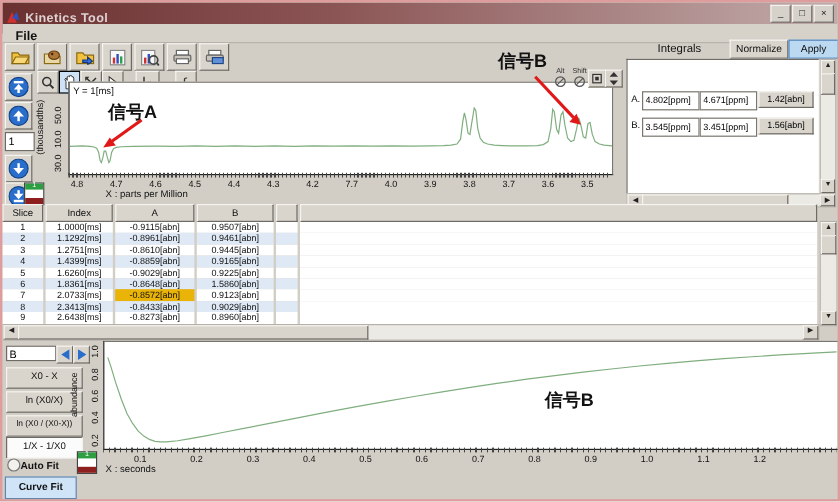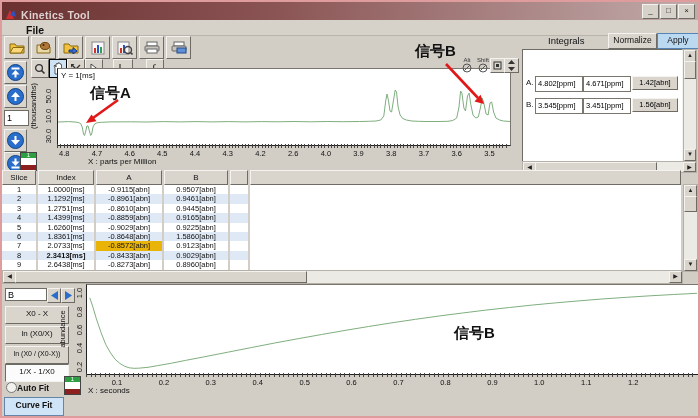--- a/index.html
+++ b/index.html
@@ -4,21 +4,21 @@
 <style>
   html,body{margin:0;padding:0;background:#fff;font-family:"Liberation Sans",sans-serif;}
   #window{position:relative;width:696px;height:414px;border:2px solid #de9c9c;background:#d2cec6;overflow:hidden;}
   
   #titlebar{position:absolute;left:0;top:0;width:100%;height:26px;background:linear-gradient(to right,#6b3131,#8c5555 40%,#c2abab);display:flex;align-items:center;}
   #titlebar .ttext{color:#ded2d2;font-size:10.5px;font-weight:bold;margin-left:4px;letter-spacing:.3px;}
   .winbtn{width:15px;height:13px;background:#d6d2ca;border:1px solid;border-color:#f4f2ee #6e6a64 #6e6a64 #f4f2ee;font-size:8px;line-height:11px;text-align:center;color:#222;margin-left:1px;}
   #winbtns{position:absolute;right:3px;top:2px;display:flex;}
   
   #menubar{position:absolute;left:0;top:18px;width:100%;height:15px;background:#d6d2ca;border-bottom:1px solid #b8b4ac;}
-  #menubar .menu{font-size:10.5px;font-weight:bold;color:#111;padding:1px 24px;display:inline-block;}
+  #menubar .menu{font-size:10.5px;font-weight:bold;color:#111;padding:1px 11px;display:inline-block;}
   .btn3d{background:#d9d5cd;border:1px solid;border-color:#f5f3ef #6e6a64 #6e6a64 #f5f3ef;}
   .sunken{background:#fff;border:1px solid;border-color:#6e6a64 #f5f3ef #f5f3ef #6e6a64;}
   #toolbar1{position:absolute;left:2px;top:34px;display:flex;gap:2px;}
   #toolbar1 .tb{width:23px;height:21px;display:flex;align-items:center;justify-content:center;}
   #toolbar2{position:absolute;left:29px;top:57px;display:flex;}
   #toolbar2 .tb{width:16px;height:17px;display:flex;align-items:center;justify-content:center;}
   .tb.active{background:#cde2f5;border-color:#6e6a64 #f5f3ef #f5f3ef #6e6a64;}
   
   .navbtn{position:absolute;left:2px;width:21px;height:21px;display:flex;align-items:center;justify-content:center;}
   #nav-field{position:absolute;left:2px;top:108px;width:19px;height:14px;font-size:9px;padding:0 2px;border:1px solid #6e6a64;background:#fff;}
@@ -221,21 +221,21 @@
   </div>
   <div class="tickstrip" style="left:55px;top:142px;width:452px"></div>
   <div id="spec-xticks" style="position:absolute;left:55px;top:142px;width:452px;height:12px">
       <span class="xtick" style="left: 7.19537px;">4.8</span>
       <span class="xtick" style="left: 39.9016px;">4.7</span>
       <span class="xtick" style="left: 72.6078px;">4.6</span>
       <span class="xtick" style="left: 105.314px;">4.5</span>
       <span class="xtick" style="left: 138.02px;">4.4</span>
       <span class="xtick" style="left: 170.726px;">4.3</span>
       <span class="xtick" style="left: 203.433px;">4.2</span>
-      <span class="xtick" style="left: 236.139px;">2.6</span>
+      <span class="xtick" style="left: 236.139px;">7.7</span>
       <span class="xtick" style="left: 268.845px;">4.0</span>
       <span class="xtick" style="left: 301.551px;">3.9</span>
       <span class="xtick" style="left: 334.258px;">3.8</span>
       <span class="xtick" style="left: 366.964px;">3.7</span>
       <span class="xtick" style="left: 399.67px;">3.6</span>
       <span class="xtick" style="left: 432.376px;">3.5</span>
     </div>
   <span class="plotlabel" style="left:86px;top:155px">X : parts per Million</span>
   <div class="badge" style="left:18px;top:150px">
     <div class="g">1</div>
@@ -362,21 +362,21 @@
         <div class="trow">
           <div class="td" style="background: rgb(255, 255, 255);">7</div>
           <div class="td" style="background: rgb(255, 255, 255);">2.0733[ms]</div>
           <div class="td" style="background: #eab308;">-0.8572[abn]</div>
           <div class="td" style="background: rgb(255, 255, 255);">0.9123[abn]</div>
           <div class="td" style="background: rgb(255, 255, 255);"></div>
           <div class="td" style="background: rgb(255, 255, 255);"></div>
         </div>
         <div class="trow">
           <div class="td" style="background: rgb(223, 233, 245);">8</div>
-          <div class="td" style="background: rgb(223, 233, 245); font-weight: bold;">2.3413[ms]</div>
+          <div class="td" style="background: rgb(223, 233, 245);">2.3413[ms]</div>
           <div class="td" style="background: rgb(223, 233, 245);">-0.8433[abn]</div>
           <div class="td" style="background: rgb(223, 233, 245);">0.9029[abn]</div>
           <div class="td" style="background: rgb(223, 233, 245);"></div>
           <div class="td" style="background: rgb(255, 255, 255);"></div>
         </div>
         <div class="trow">
           <div class="td" style="background: rgb(255, 255, 255);">9</div>
           <div class="td" style="background: rgb(255, 255, 255);">2.6438[ms]</div>
           <div class="td" style="background: rgb(255, 255, 255);">-0.8273[abn]</div>
           <div class="td" style="background: rgb(255, 255, 255);">0.8960[abn]</div>

